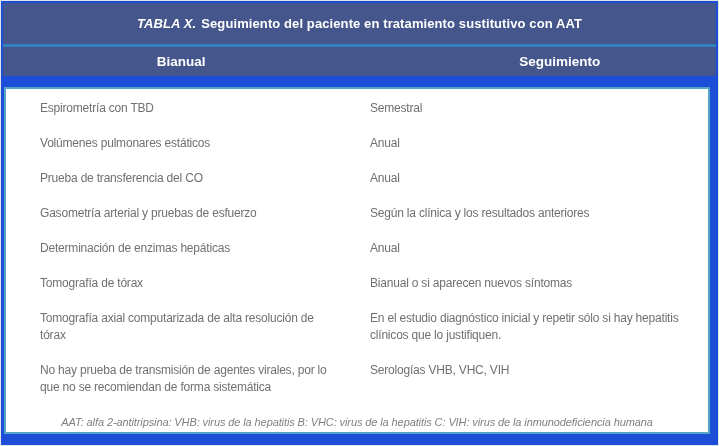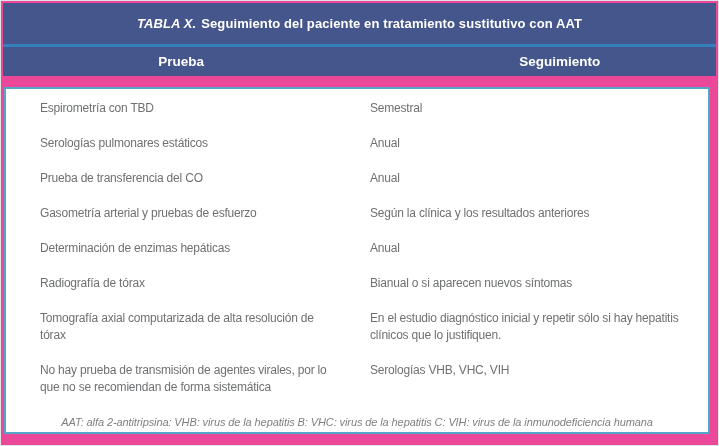--- a/index.html
+++ b/index.html
@@ -2,21 +2,21 @@
 <html style="--header-bg: #44568b; --header-divider: #3380bd; --body-border: #55a5c9; --header-text: #ffffff; --body-text: #6e7072; --footnote-text: #7d7f81;"><head>
 <meta charset="utf-8">
 <style>
   html, body { margin: 0; padding: 0; background: #ffffff; }
   .page {
     position: relative;
     width: 719px;
     height: 446px;
     box-sizing: border-box;
     border: 1px solid #e2e5e8;
-    background: #ec4899;
+    background: #1d4ed8;
     font-family: "Liberation Sans", sans-serif;
     overflow: hidden;
   }
   
   .thead {
     position: absolute;
     left: 2px; right: 2px; top: 2px;
     background: var(--header-bg, #44568b);
     color: var(--header-text, #ffffff);
   }
@@ -75,54 +75,54 @@
 
 <div class="page">
 
   <div class="thead">
     <div class="title-row">
       <span class="title-prefix">TABLA X.</span>
       <span class="title-text">Seguimiento del paciente en tratamiento sustitutivo con AAT</span>
     </div>
     <div class="head-divider"></div>
     <div class="cols-row">
-      <div class="col-left">Prueba</div>
+      <div class="col-left">Bianual</div>
       <div class="col-right">Seguimiento</div>
     </div>
   </div>
 
   <div class="tbody">
     <div class="rows">
   <div class="trow">
     <div class="cell cell-prueba">Espirometría con TBD</div>
     <div class="cell cell-periodicidad">Semestral</div>
   </div>
 
   <div class="trow">
-    <div class="cell cell-prueba">Serologías pulmonares estáticos</div>
+    <div class="cell cell-prueba">Volúmenes pulmonares estáticos</div>
     <div class="cell cell-periodicidad">Anual</div>
   </div>
 
   <div class="trow">
     <div class="cell cell-prueba">Prueba de transferencia del CO</div>
     <div class="cell cell-periodicidad">Anual</div>
   </div>
 
   <div class="trow">
     <div class="cell cell-prueba">Gasometría arterial y pruebas de esfuerzo</div>
     <div class="cell cell-periodicidad">Según la clínica y los resultados anteriores</div>
   </div>
 
   <div class="trow">
     <div class="cell cell-prueba">Determinación de enzimas hepáticas</div>
     <div class="cell cell-periodicidad">Anual</div>
   </div>
 
   <div class="trow">
-    <div class="cell cell-prueba">Radiografía de tórax</div>
+    <div class="cell cell-prueba">Tomografía de tórax</div>
     <div class="cell cell-periodicidad">Bianual o si aparecen nuevos síntomas</div>
   </div>
 
   <div class="trow">
     <div class="cell cell-prueba">Tomografía axial computarizada de alta resolución de tórax</div>
     <div class="cell cell-periodicidad">En el estudio diagnóstico inicial y repetir sólo si hay hepatitis clínicos que lo justifiquen.</div>
   </div>
 
   <div class="trow">
     <div class="cell cell-periodicidad">No hay prueba de transmisión de agentes virales, por lo que no se recomiendan de forma sistemática</div>

